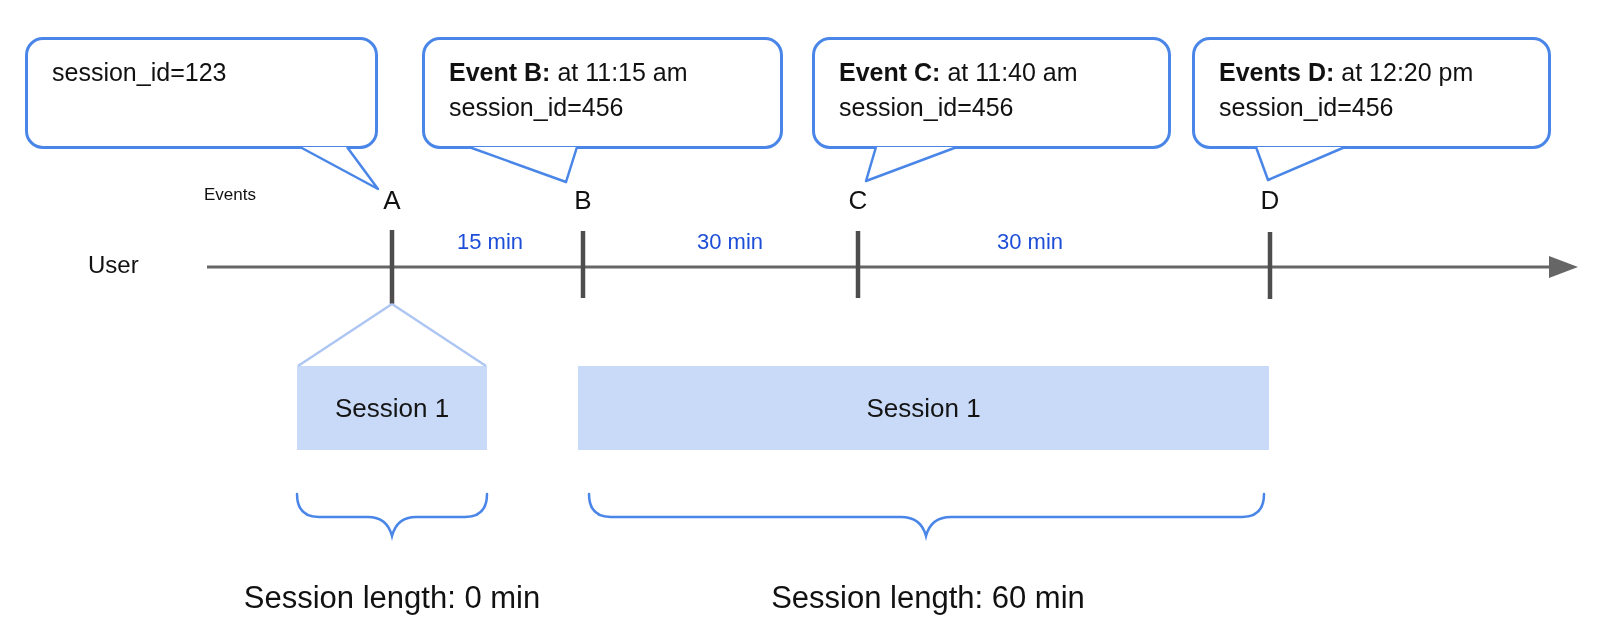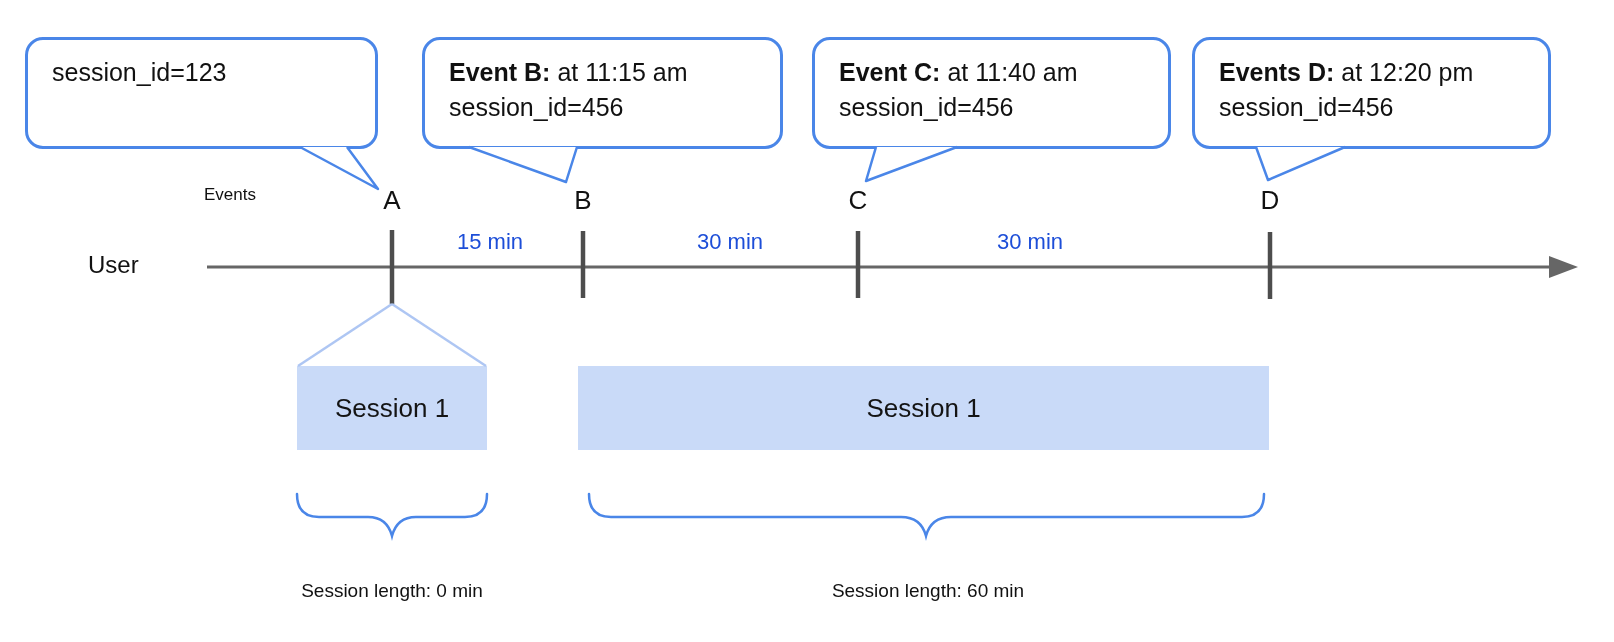--- a/index.html
+++ b/index.html
@@ -21,21 +21,21 @@
   .session-bar{
     position:absolute;top:366px;height:84px;background:#c9daf8;z-index:1;
     display:flex;align-items:center;justify-content:center;font-size:26px;color:#141414;
   }
   
   .lbl{position:absolute;z-index:4;white-space:nowrap;}
   .axis-lbl{font-size:17px;}
   .letter{font-size:26px;width:60px;text-align:center;}
   .interval{font-size:22px;width:130px;text-align:center;color:#1d4ed8;}
   .user{font-size:24px;}
-  .slen{font-size:19px;text-align:center;}
+  .slen{font-size:31px;text-align:center;}
 </style>
 </head>
 <body>
 
 <div class="canvas">
 
   <div class="bubble" style="left:25px;width:353px;">
     <div>session_id=123</div>
   </div>
   <div class="bubble" style="left:422px;width:361px;">

